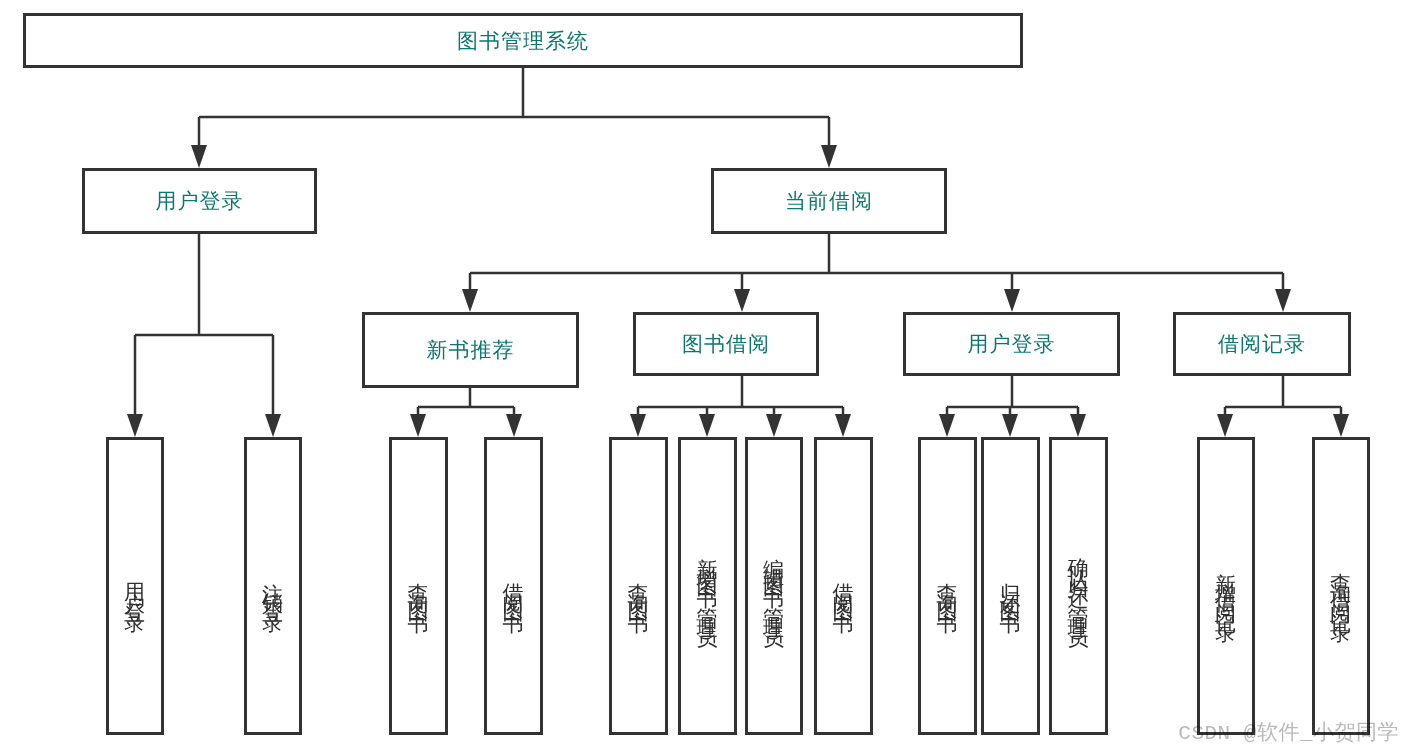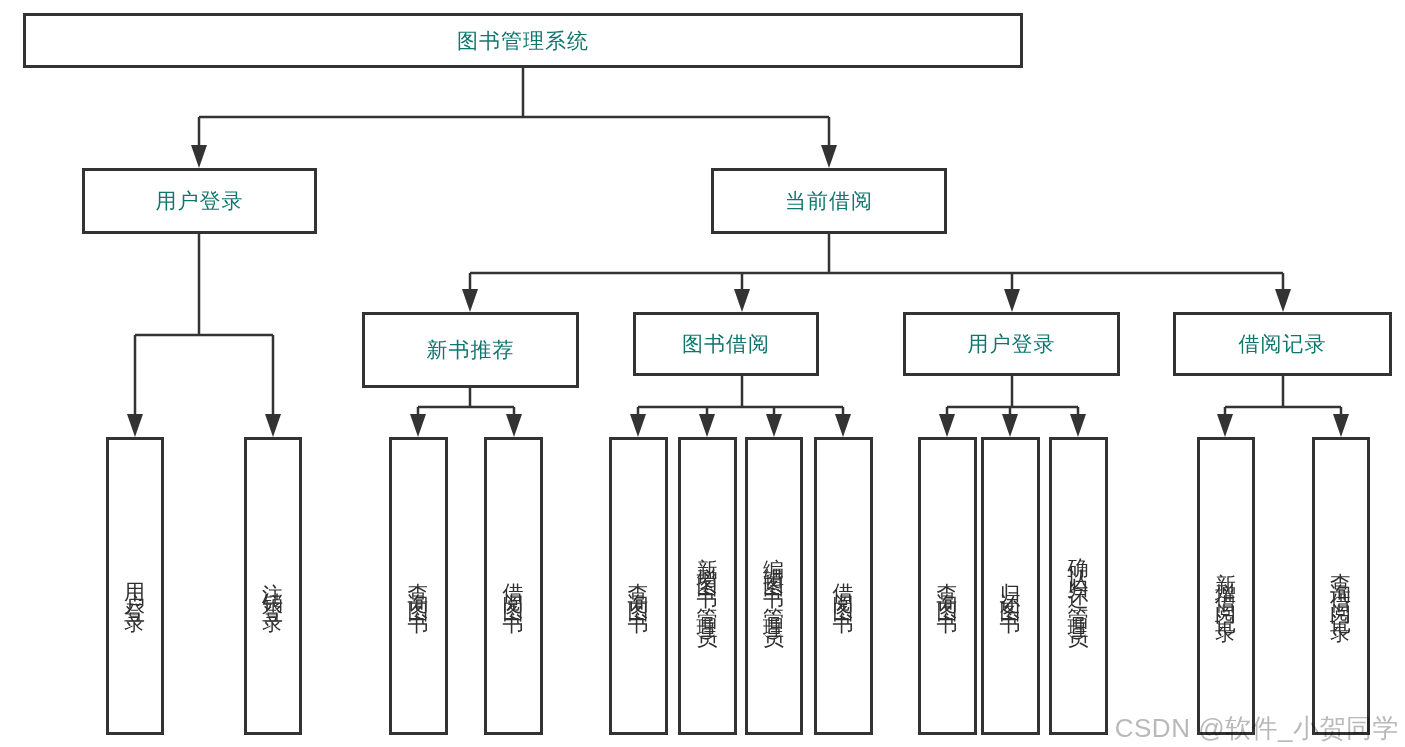--- a/index.html
+++ b/index.html
@@ -42,25 +42,26 @@
     writing-mode: vertical-rl;
     text-orientation: mixed;
     letter-spacing: 10px;
     line-height: 1;
     white-space: nowrap;
   }
   #watermark {
     position: absolute;
     right: 6px;
     bottom: 1px;
-    font-size: 26px;
+    font-size: 21px;
     color: #b9b9b9;
     mix-blend-mode: multiply;
     z-index: 5;
     letter-spacing: 0.5px;
+    font-family: Liberation Mono, monospace;
   }
 </style>
 </head>
 <body>
 
 <div id="canvas">
 
   <svg id="wires" viewBox="0 0 1405 747" xmlns="http://www.w3.org/2000/svg">
     <g stroke="#333333" stroke-width="2.5" fill="none">
       <path d="M523 68 V117 M199 117 H829 M199 117 V147 M829 117 V147"></path>
@@ -125,21 +126,21 @@
   </svg>
 
   <div class="node" style="left:23px; top:13px; width:1000px; height:55px;">图书管理系统</div>
 
   <div class="node" style="left:82px; top:168px; width:235px; height:66px;">用户登录</div>
   <div class="node" style="left:711px; top:168px; width:236px; height:66px;">当前借阅</div>
 
   <div class="node" style="left:362px; top:312px; width:217px; height:76px;">新书推荐</div>
   <div class="node" style="left:633px; top:312px; width:186px; height:64px;">图书借阅</div>
   <div class="node" style="left:903px; top:312px; width:217px; height:64px;">用户登录</div>
-  <div class="node" style="left:1173px; top:312px; width:219px; height:64px;">借阅记录</div>
+  <div class="node" style="left:1173px; top:312px; width:178px; height:64px;">借阅记录</div>
 
   <div class="leaf" style="left:106px; width:58px;">
     <span>用户登录</span>
   </div>
   <div class="leaf" style="left:244px; width:58px;">
     <span>注销登录</span>
   </div>
 
   <div class="leaf" style="left:389px; width:59px;">
     <span>查询图书</span>

